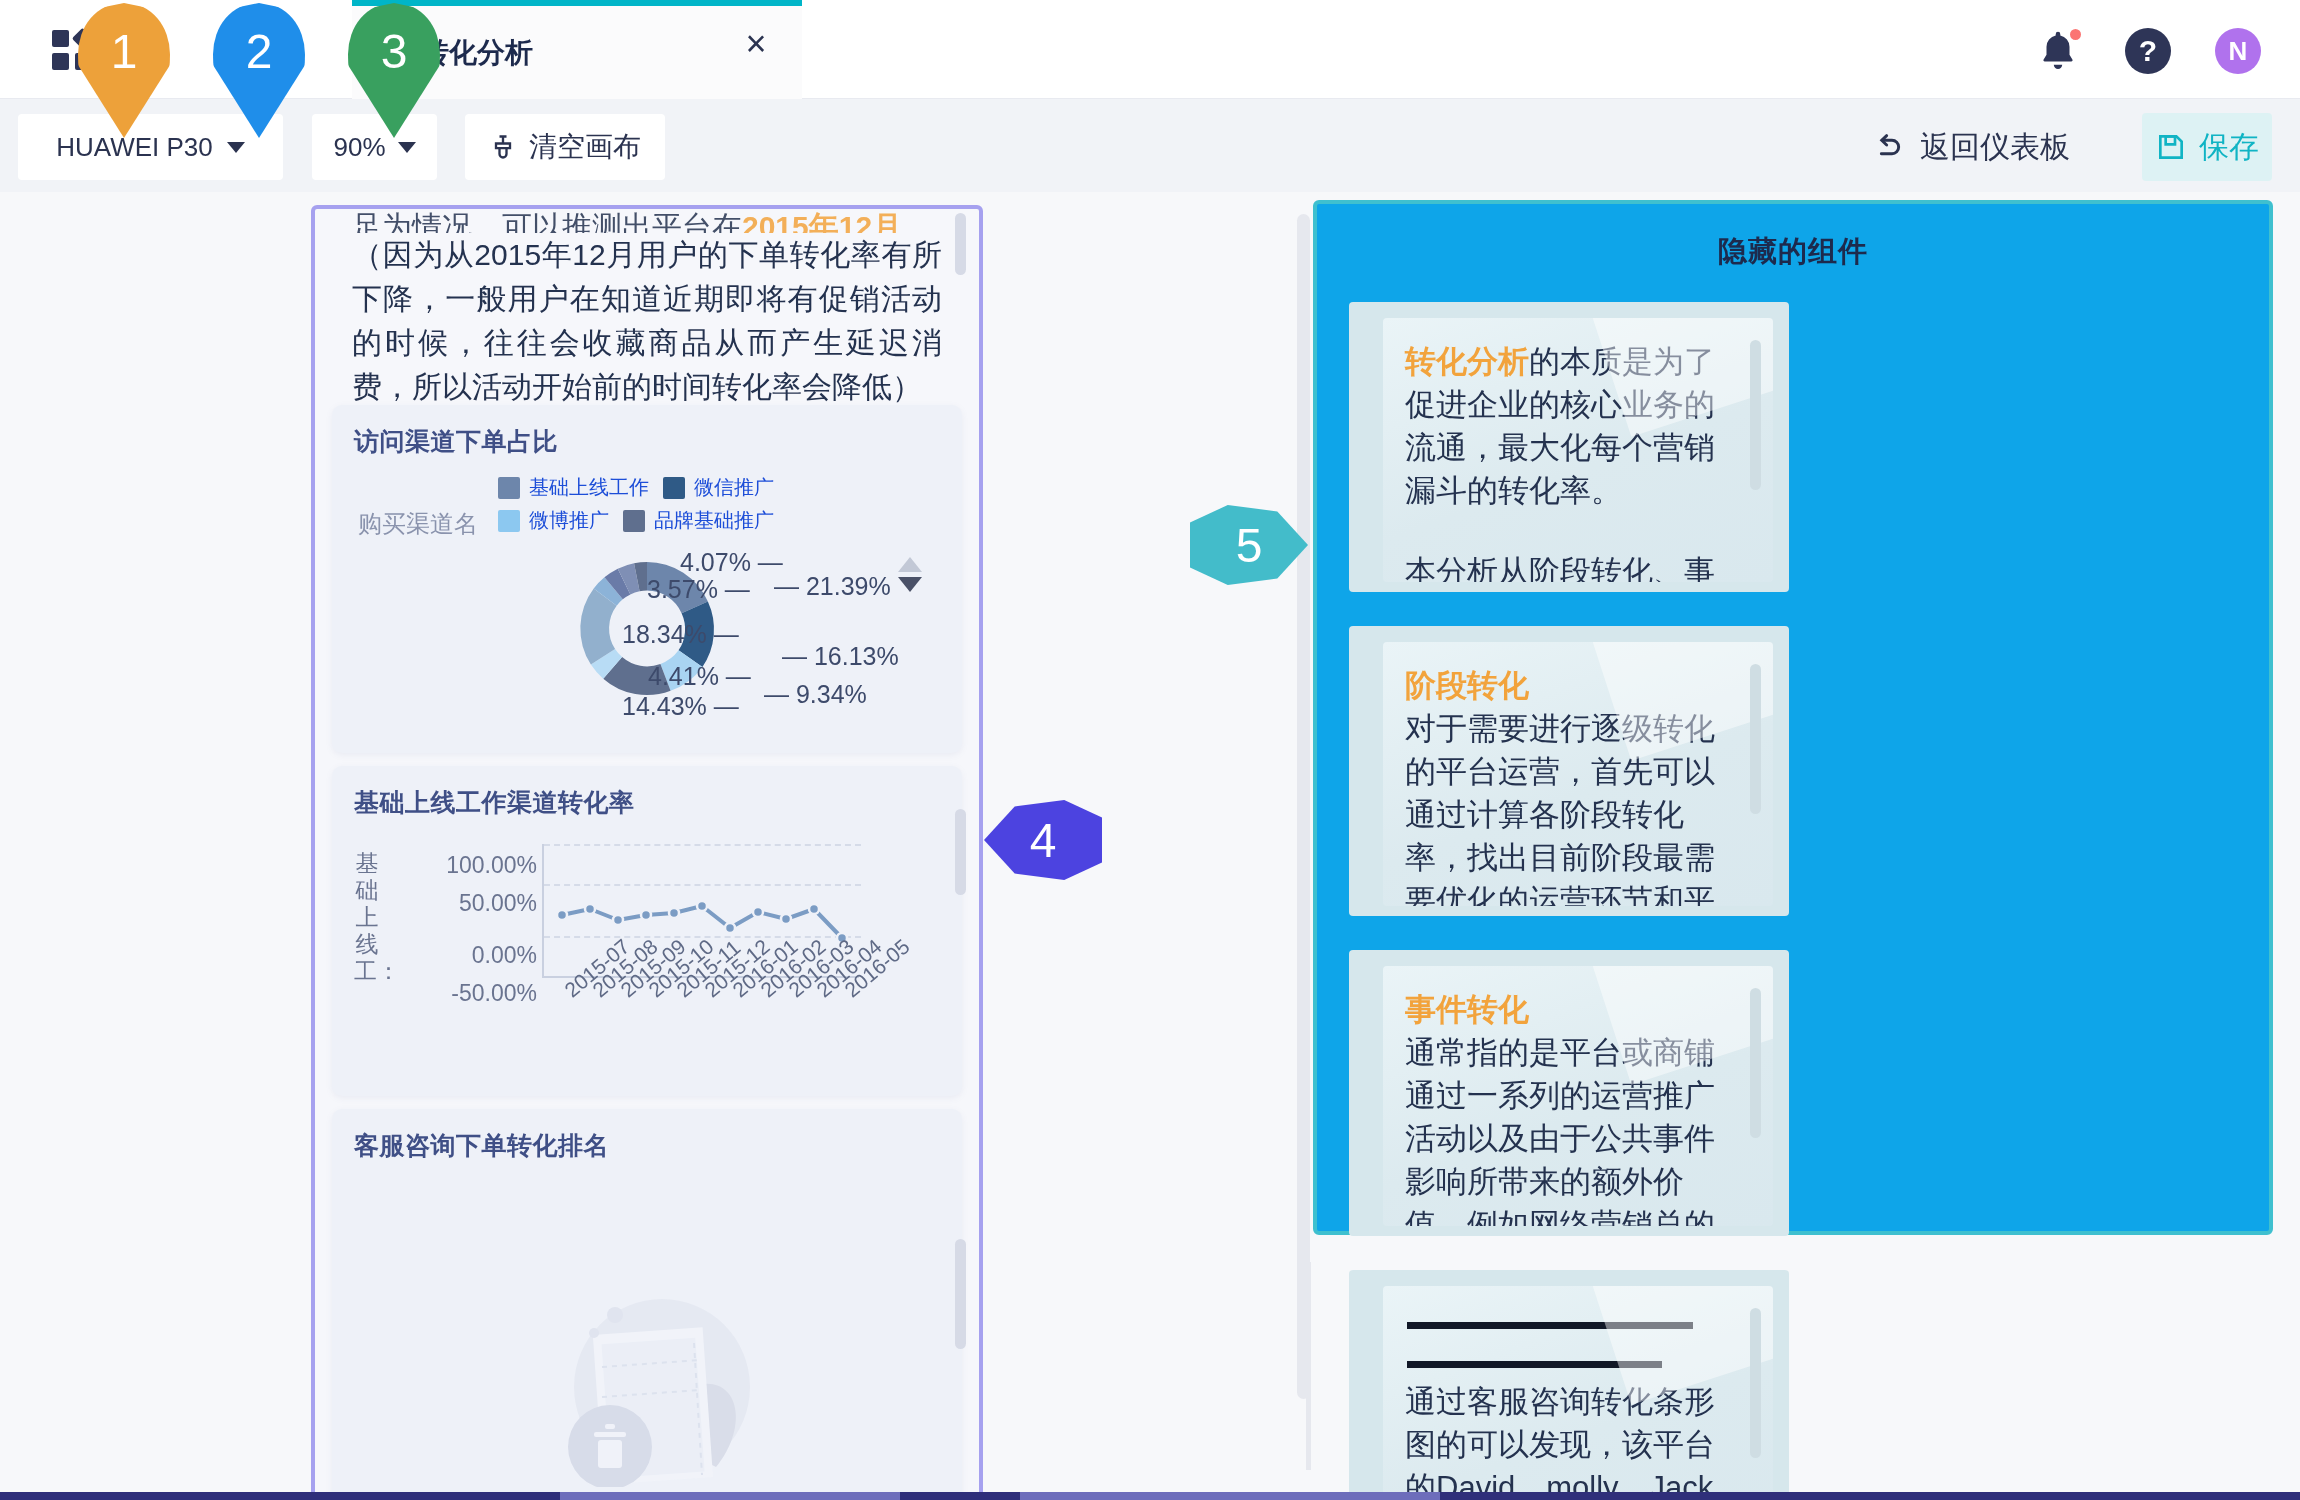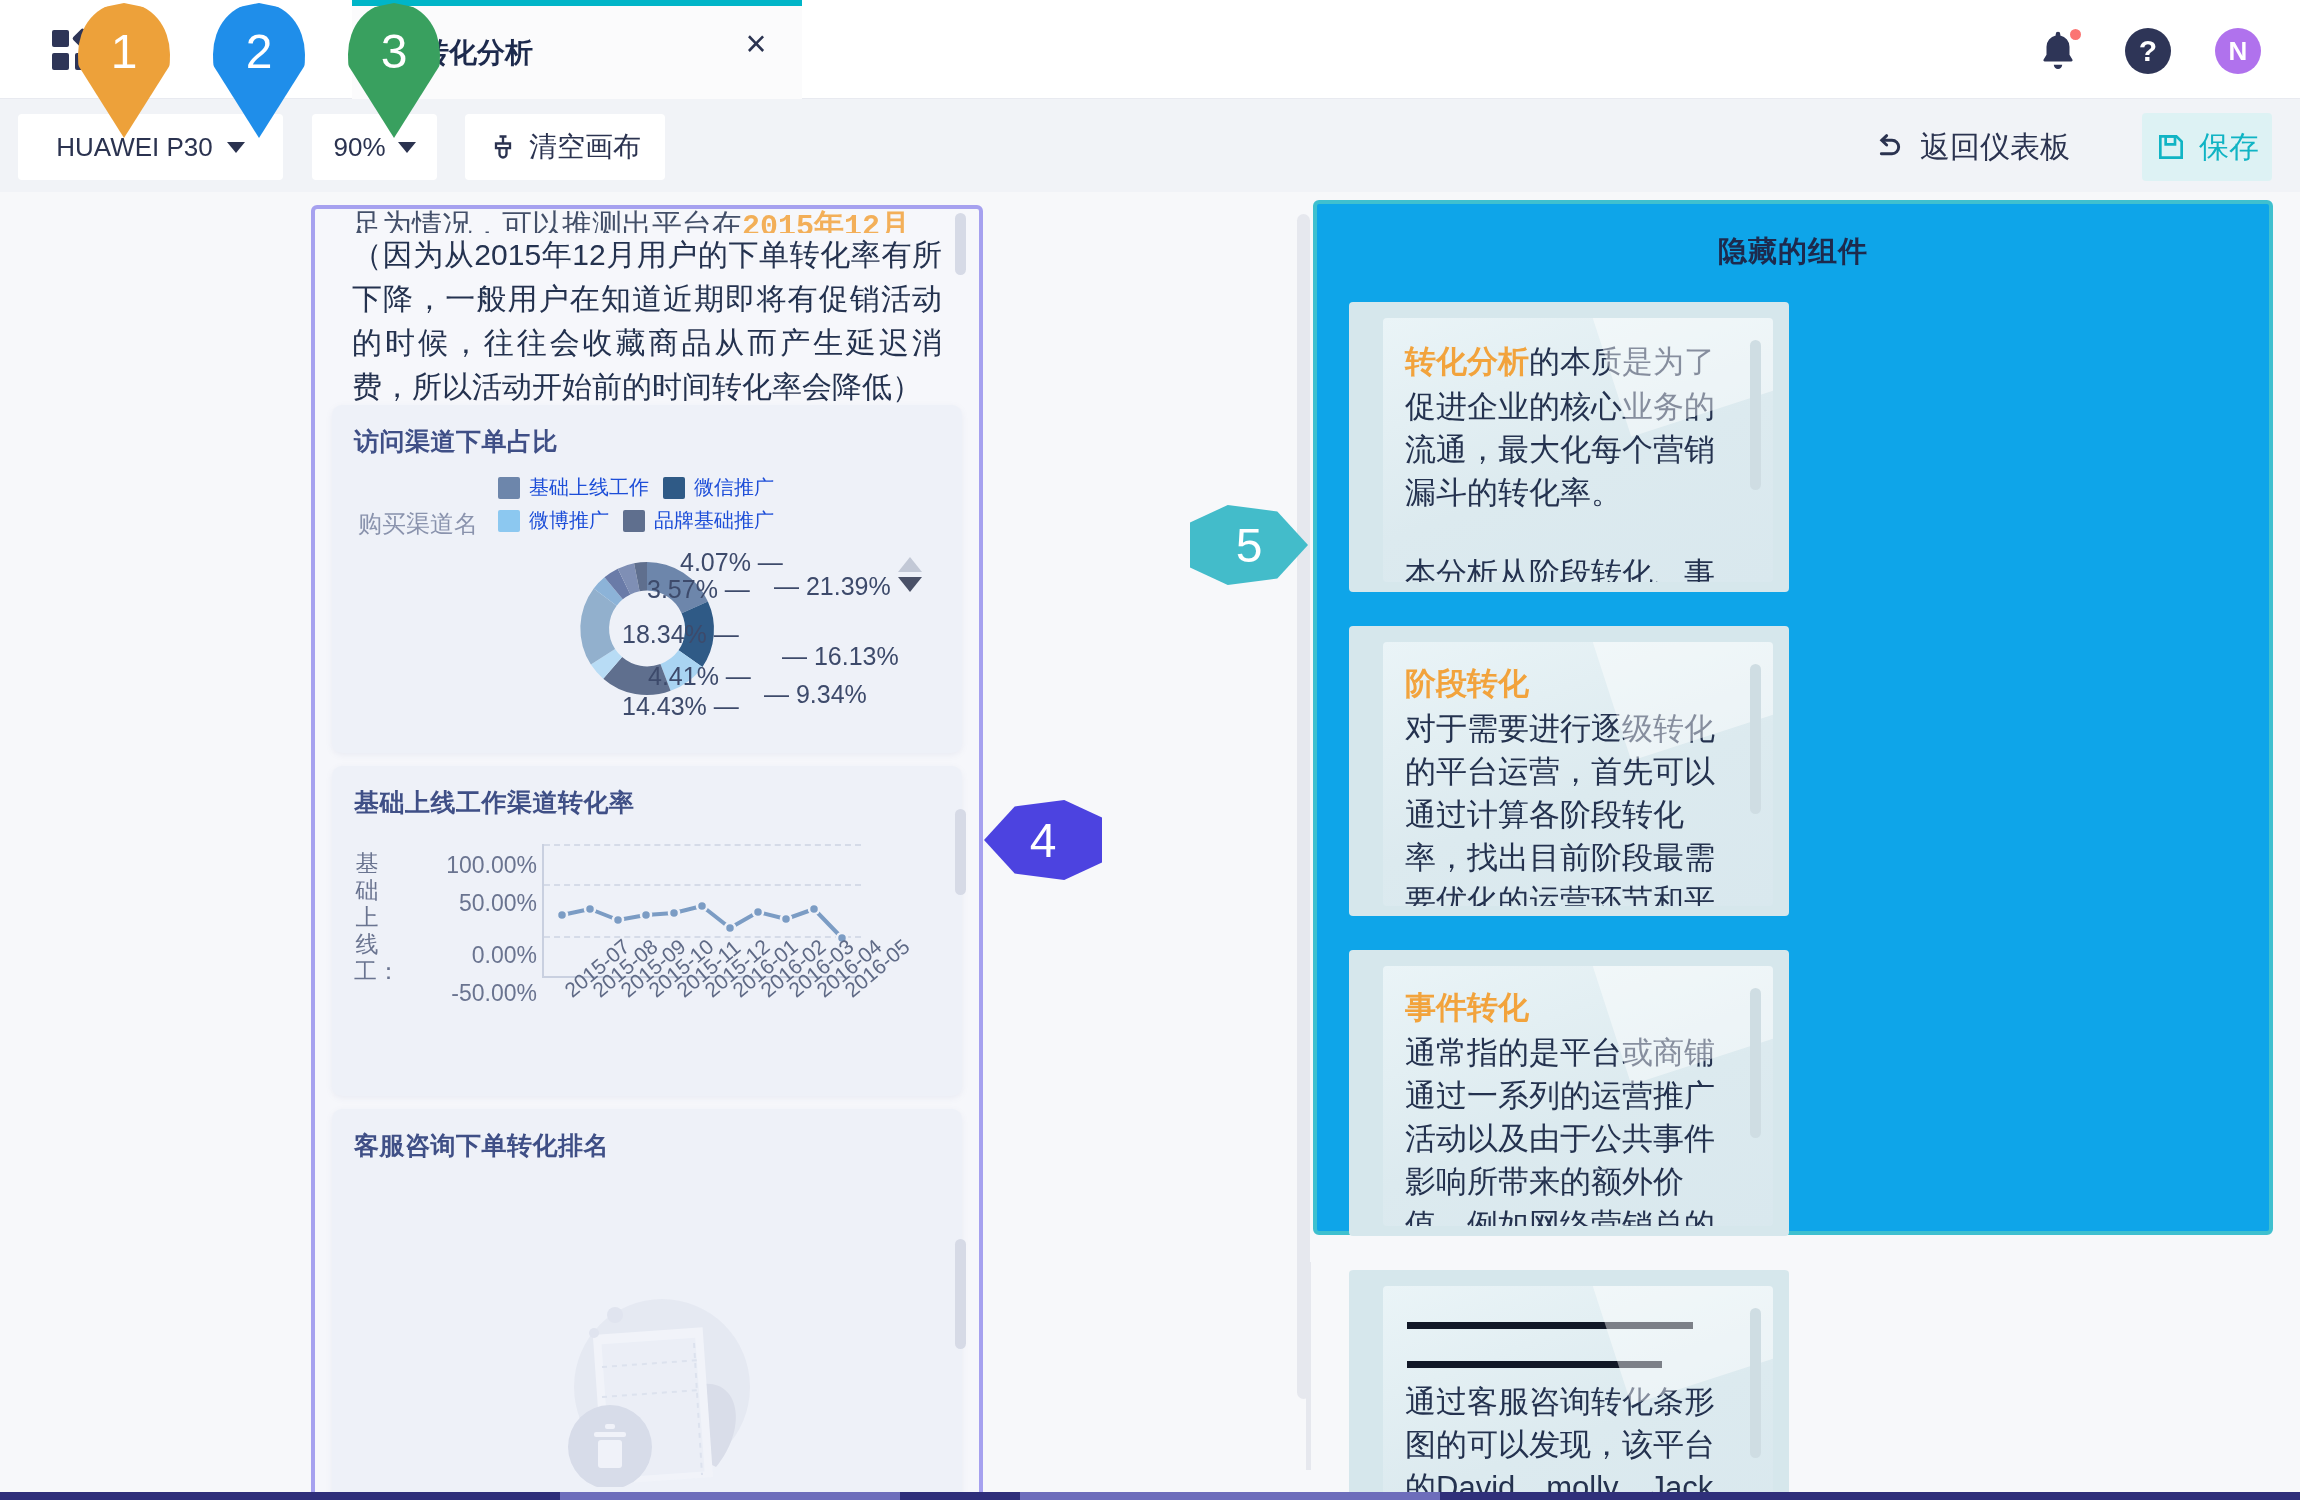--- a/index.html
+++ b/index.html
@@ -91,21 +91,21 @@
          background:#f6f7fb;overflow:hidden;}
   .phone-inner{position:absolute;left:0;top:0;right:0;bottom:0;overflow:hidden;}
 
   .card{position:absolute;left:17px;right:17px;background:#eef1f8;border-radius:10px;
         box-shadow:0 2px 6px rgba(130,140,180,.10);}
   .card-title{font-size:25px;font-weight:700;color:#3f4f86;padding:20px 0 0 22px;letter-spacing:.5px;}
 
   .txt-card{top:-4px;height:190px;background:transparent;box-shadow:none;}
   .txt-body{font-size:30px;line-height:44px;color:#24324f;padding:0 20px;text-align:justify;}
   .txt-body .hl{color:#f2a33c;font-weight:700;}
-  .txt-clip{height:28px;overflow:hidden;opacity:.85;font-family:Liberation Mono, monospace;}
+  .txt-clip{height:28px;overflow:hidden;opacity:.85;}
 
   .pie-card{top:196px;height:348px;}
   .legend{display:flex;padding:16px 0 0 26px;font-size:24px;color:#8a93ad;align-items:flex-end;}
   .legend-name{white-space:nowrap;margin-right:20px;}
   .legend-items{display:flex;flex-wrap:wrap;width:330px;}
   .legend-item{display:flex;align-items:center;margin:0 14px 6px 0;white-space:nowrap;}
   .swatch{width:22px;height:22px;border-radius:2px;margin-right:9px;}
   .legend-item span{font-size:20px;color:#1d4ed8;}
   .legend-arrows{position:absolute;right:40px;top:152px;display:flex;flex-direction:column;gap:5px;}
   .ar-up{width:0;height:0;border-left:12px solid transparent;border-right:12px solid transparent;
@@ -139,21 +139,21 @@
                 background:#0ea5e9;}
   .hp-title{text-align:center;font-size:29px;font-weight:700;color:#1d2a4d;
             padding-top:28px;letter-spacing:1px;}
   .hp-grid{position:absolute;left:32px;top:98px;right:32px;display:flex;flex-wrap:wrap;gap:34px 28px;}
   .hp-card{width:440px;height:290px;background:#d6e7ec;border-radius:4px;position:relative;}
   .hp-card.tall{height:286px;}
   .hp-inner{position:absolute;left:34px;top:16px;right:16px;bottom:10px;
             background:linear-gradient(160deg,#eaf4f7 0%,#dceaef 55%,#d9e8ee 100%);
             border-radius:4px;overflow:hidden;}
   .hp-text{padding:22px 28px 0 22px;font-size:31px;line-height:43px;color:#24324f;}
-  .hp-text b{color:#f2a33c;font-weight:700;font-family:Liberation Mono, monospace;}
+  .hp-text b{color:#f2a33c;font-weight:700;}
   .hp-scroll{position:absolute;right:12px;top:22px;width:11px;height:150px;border-radius:6px;
              background:#cfdde3;}
   .hp-bar{height:7px;background:#111827;margin:0 0 0 2px;}
   .sheen{position:absolute;right:-40px;top:-60px;width:210px;height:150px;
          background:rgba(255,255,255,.45);transform:rotate(-18deg);}
   .bottom-scroll{position:absolute;left:1306px;top:1262px;width:5px;height:208px;background:#e6e8ee;}
   .bottom-strip{position:absolute;left:0;top:1492px;width:2300px;height:8px;background:#2f2f7a;}
   .bottom-strip i{position:absolute;top:0;height:8px;background:#6d6dbb;}
 </style>
 </head>

